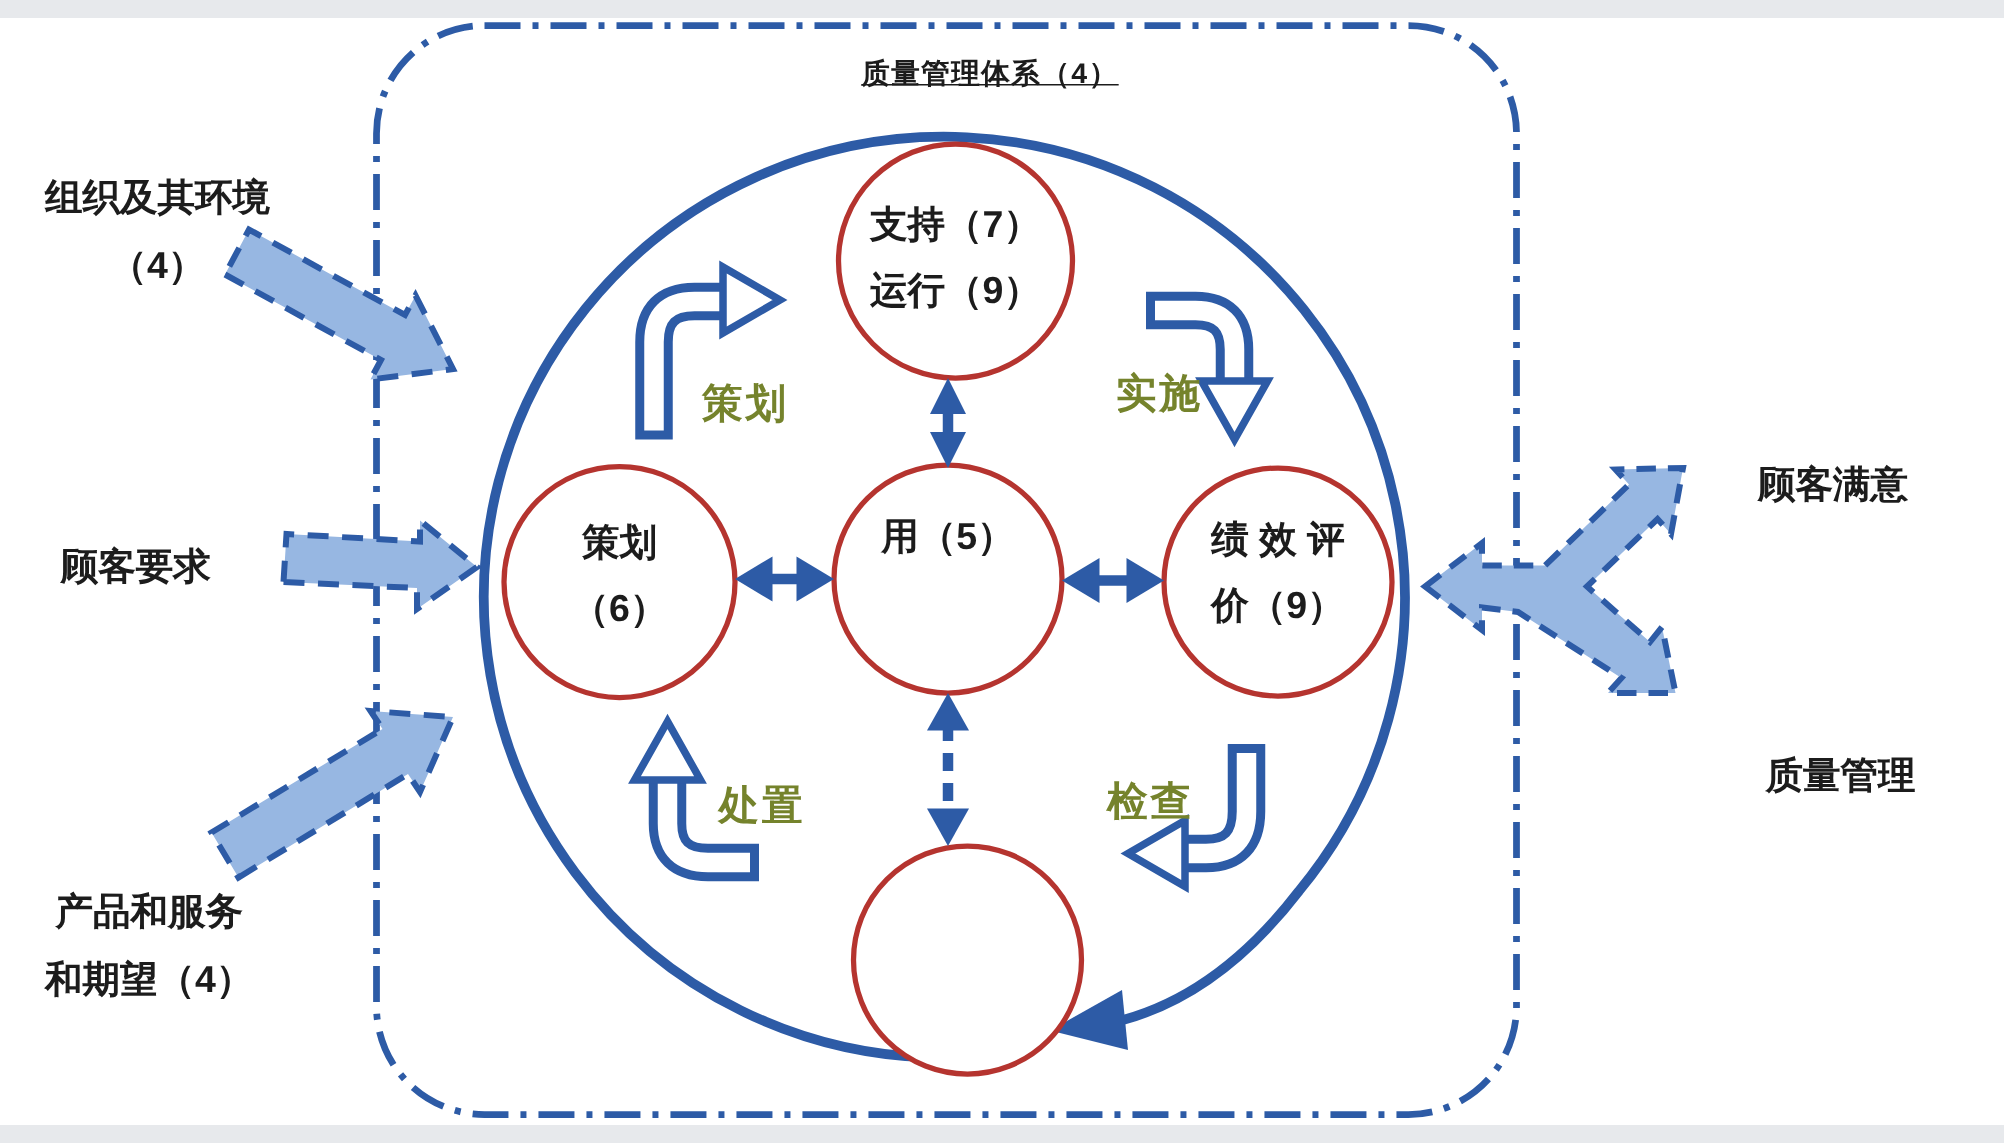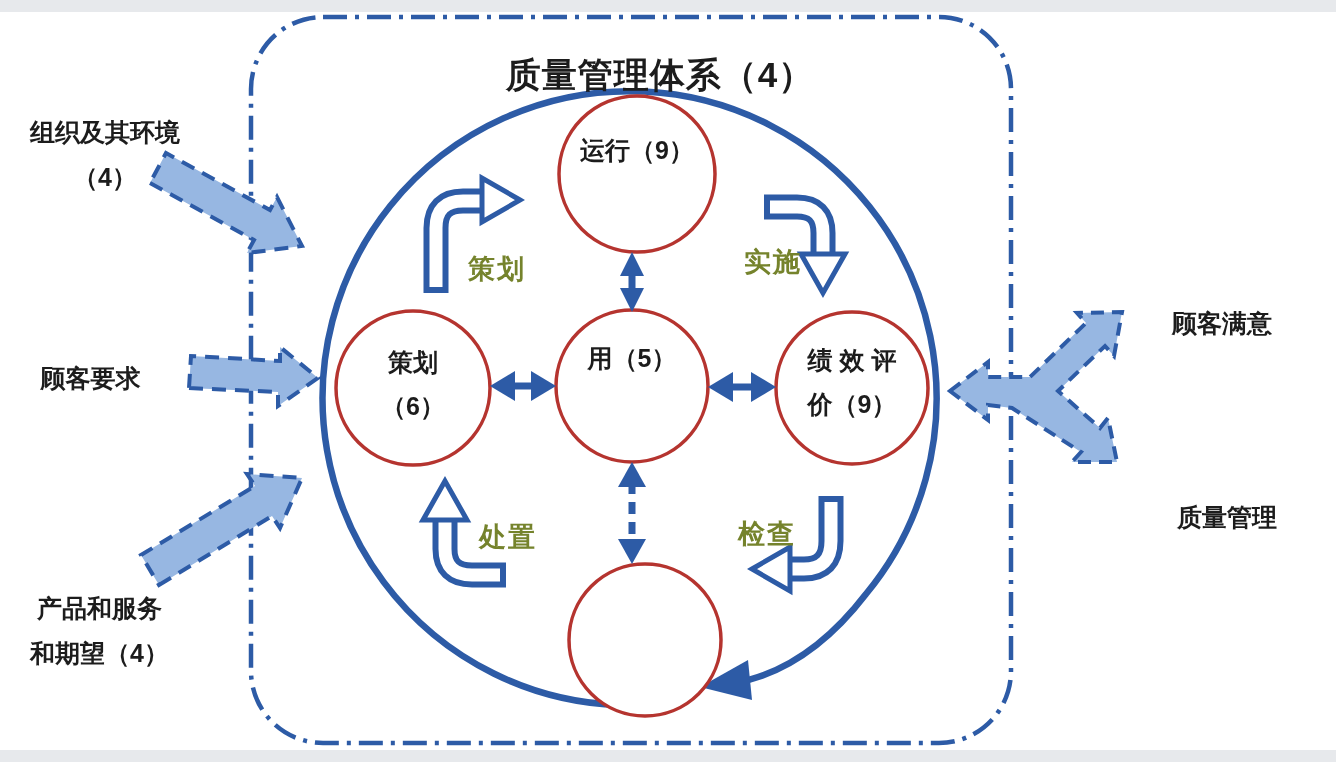--- a/index.html
+++ b/index.html
@@ -5,21 +5,21 @@
   html,body{margin:0;padding:0;background:#fff;}
   .stage{
     position:relative;width:1336px;height:762px;overflow:hidden;
     background:#ffffff;font-family:"Liberation Sans","DejaVu Sans",sans-serif;
   }
   .edge-strip{position:absolute;left:0;width:100%;height:12px;background:#e7e9ec;}
   .edge-strip.top{top:0;}
   .edge-strip.bottom{bottom:0;}
   .diagram-svg{position:absolute;left:0;top:0;width:1336px;height:762px;}
   .txt{position:absolute;text-align:center;color:#1c1c1c;font-weight:bold;}
-  .title{left:500px;top:52px;width:320px;font-size:35px;letter-spacing:1px;}
+  .title{left:500px;top:36px;width:320px;font-size:19px;letter-spacing:1px;text-decoration:underline;}
   .node-label{font-size:25px;line-height:44px;}
   .node-support{left:547px;top:128px;width:180px;}
   .node-plan{left:323px;top:340px;width:180px;}
   .node-lead{left:542px;top:336px;width:180px;}
   .node-perf{left:762px;top:338px;width:180px;}
   .node-improve{left:555px;top:590px;width:180px;}
   .pdca-label{font-size:27px;color:#75832c;width:90px;letter-spacing:2px;}
   .pdca-plan{left:452px;top:251px;}
   .pdca-do{left:728px;top:244px;text-align:center;}
   .pdca-act{left:463px;top:519px;}
@@ -121,20 +121,21 @@
     </g>
 
     <g>
       <polygon points="950,391 988,362 988,377 1030,377 1086,323 1077,313 1122,312 1114,356 1105,346 1058,391 1100,428 1108,418 1117,462 1072,462 1081,452 1012,408 988,405 988,420" fill="#97b7e2" stroke="#2d5ba6" stroke-width="4" stroke-dasharray="13 8"></polygon>
     </g>
   </svg>
 
   <div class="txt title">质量管理体系（4）</div>
 
   <div class="txt node-label node-support">
+    <span class="line">支持（7）</span>
     <span class="line">运行（9）</span>
   </div>
   <div class="txt node-label node-plan">
     <span class="line">策划</span>
     <span class="line">（6）</span>
   </div>
   <div class="txt node-label node-lead">
     <span class="line">用（5）</span>
   </div>
   <div class="txt node-label node-perf">

